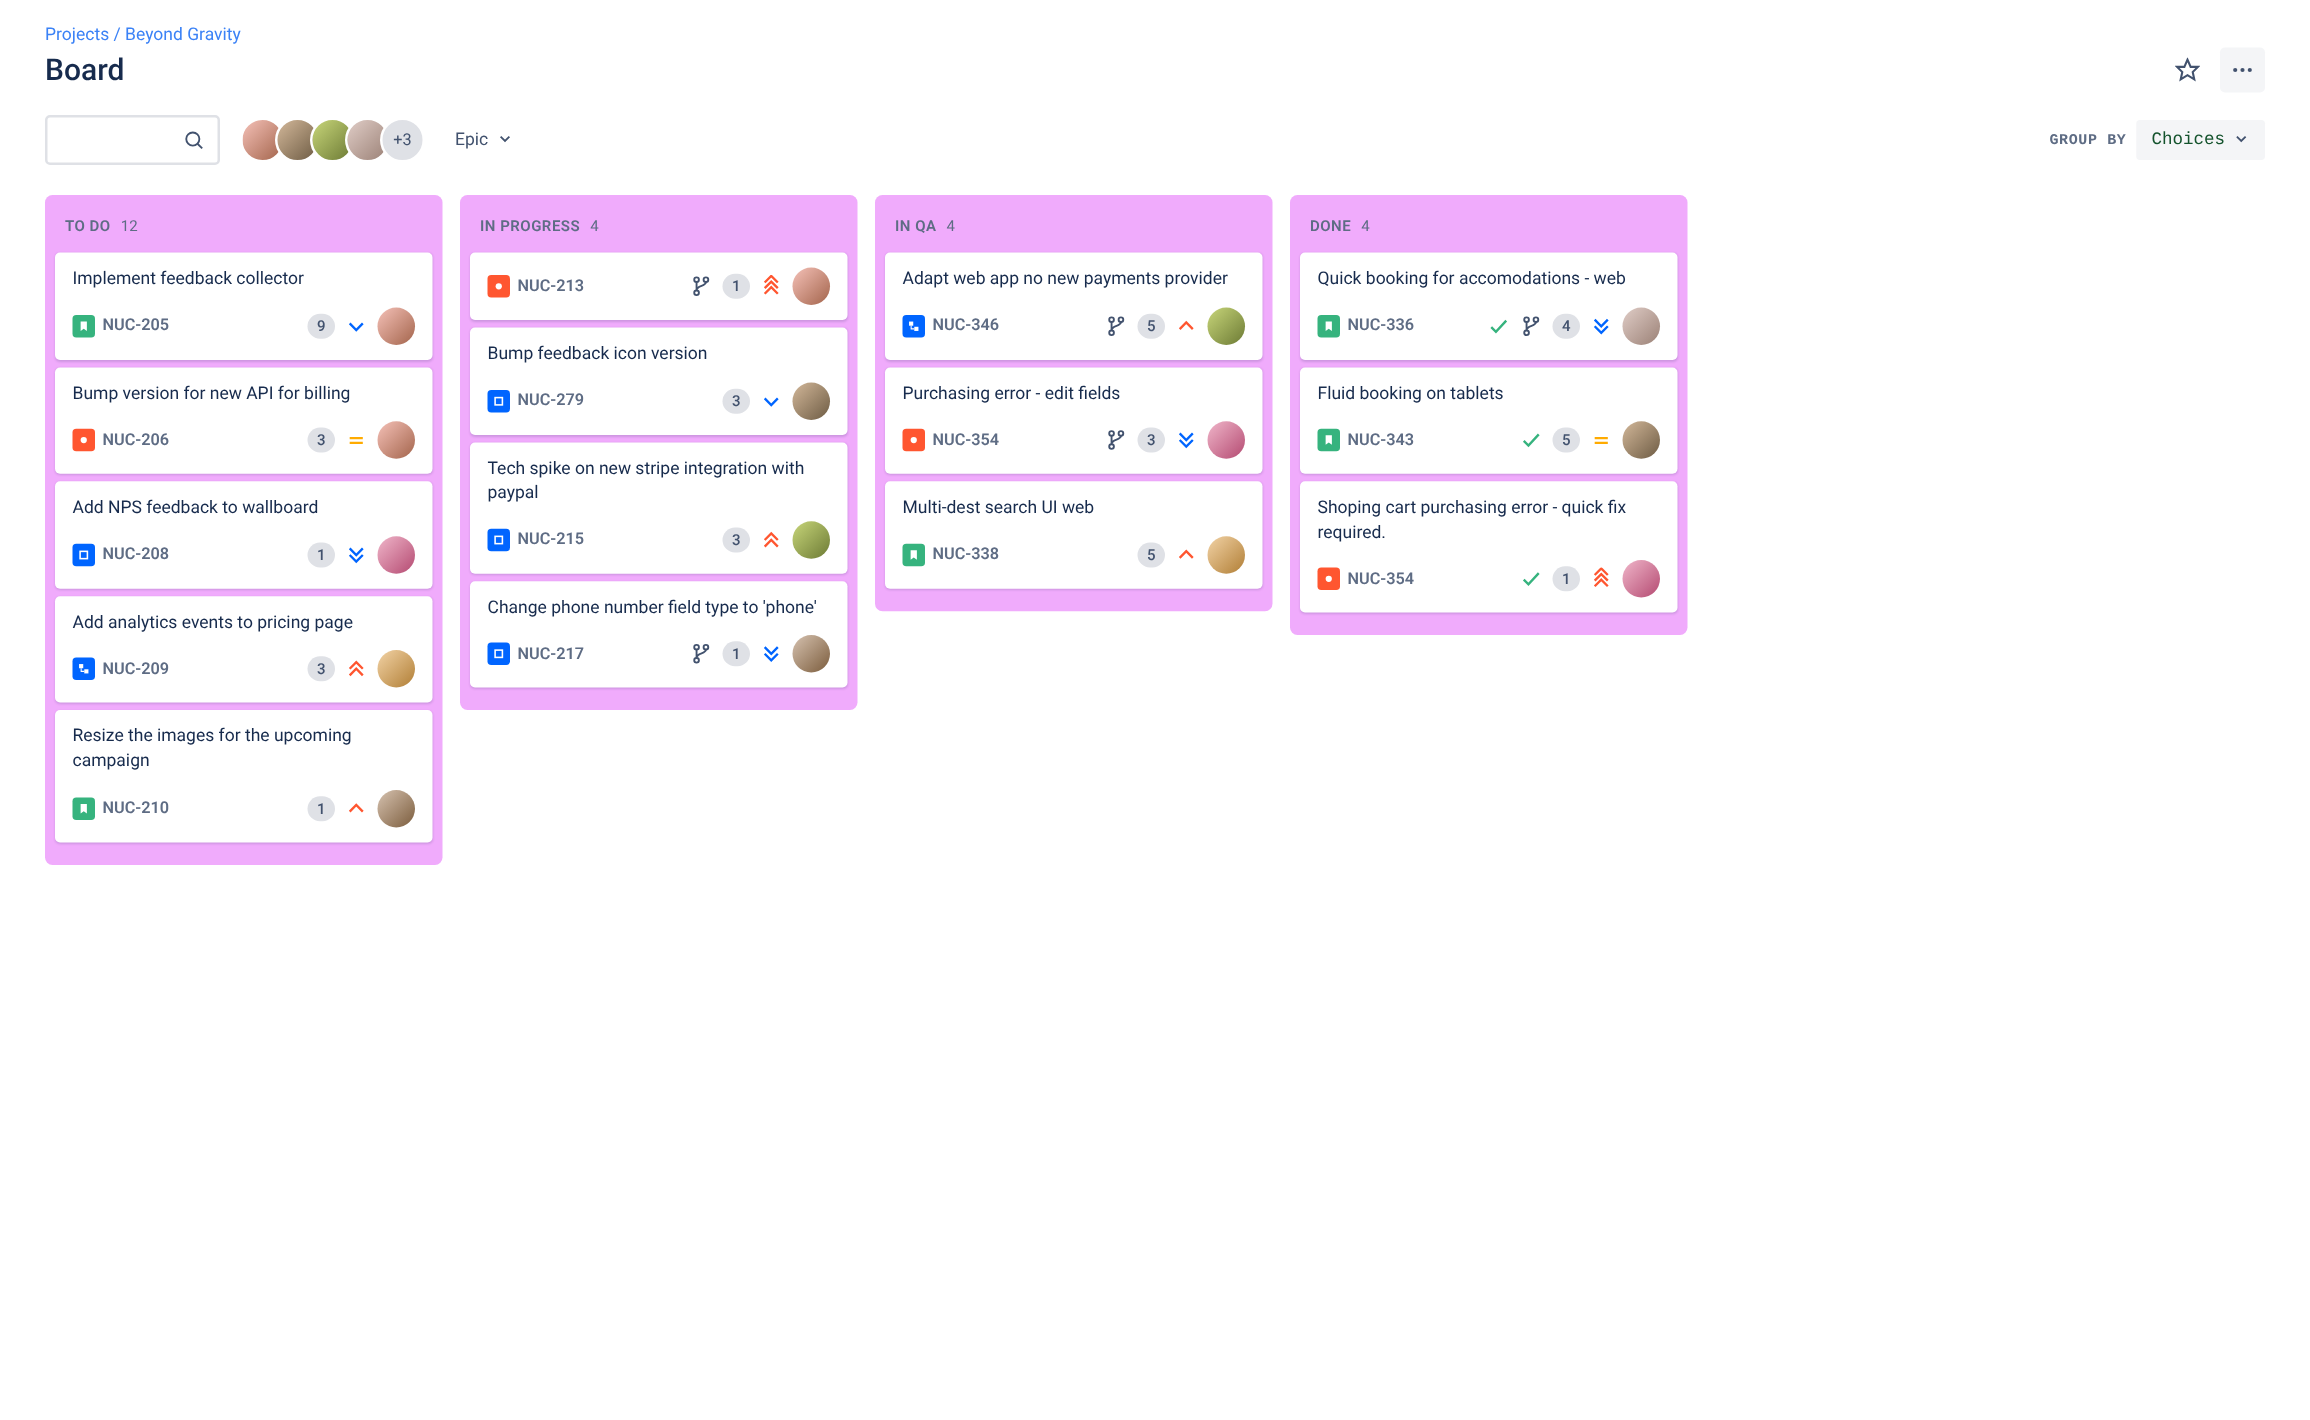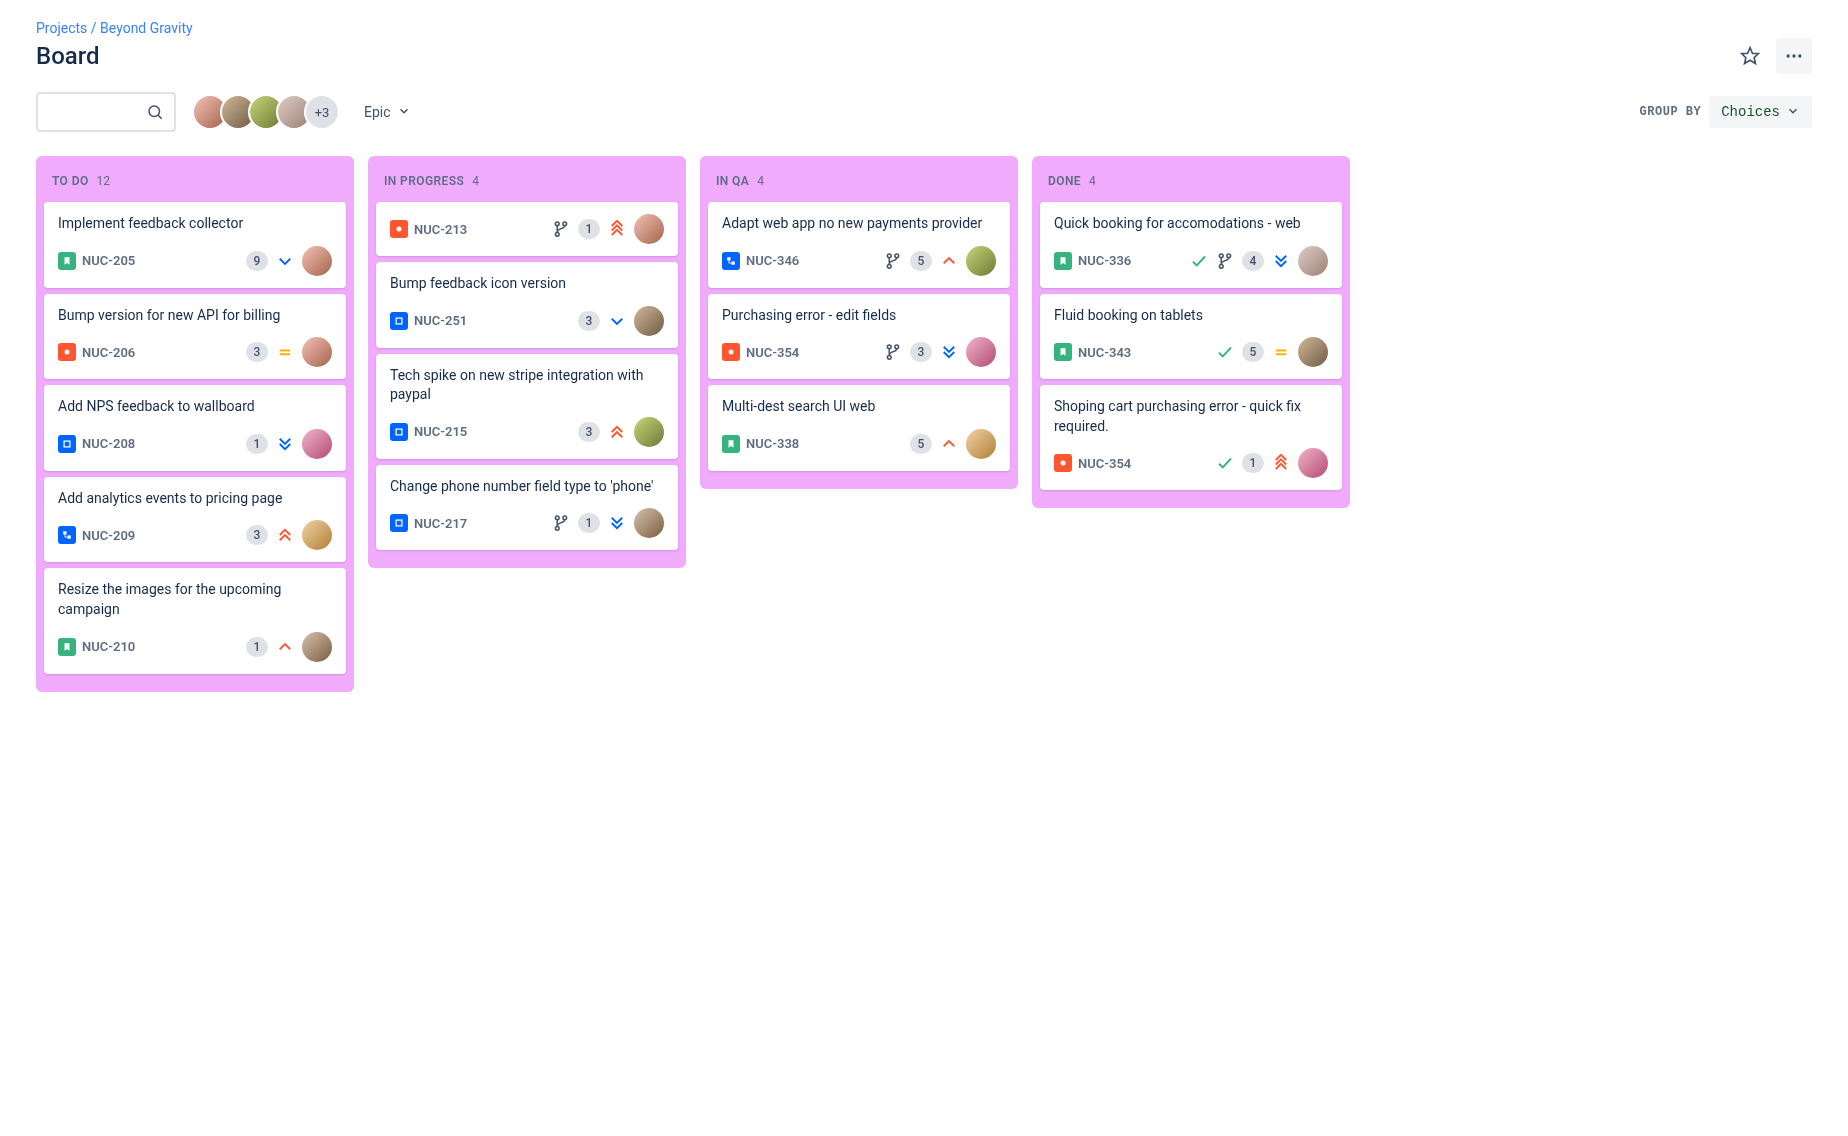--- a/index.html
+++ b/index.html
@@ -389,21 +389,21 @@
       </div>
       <div class="card">
         <div class="card-title">Bump feedback icon version</div>
         <div class="card-footer">
           <div class="card-left">
             <span class="issue-type-icon it-task">
               <svg width="10" height="10" viewBox="0 0 24 24" fill="none" stroke="#fff" stroke-width="3">
                 <rect x="5" y="5" width="14" height="14"></rect>
               </svg>
             </span>
-            <span class="issue-key">NUC-251</span>
+            <span class="issue-key">NUC-279</span>
           </div>
           <div class="card-right">
             <span class="badge">3</span>
             <svg width="18" height="18" viewBox="0 0 24 24">
               <polyline points="5 9 12 16 19 9" fill="none" stroke="#0065FF" stroke-width="2.5"></polyline>
             </svg>
             <div class="avatar-small av-b"></div>
           </div>
         </div>
       </div>

